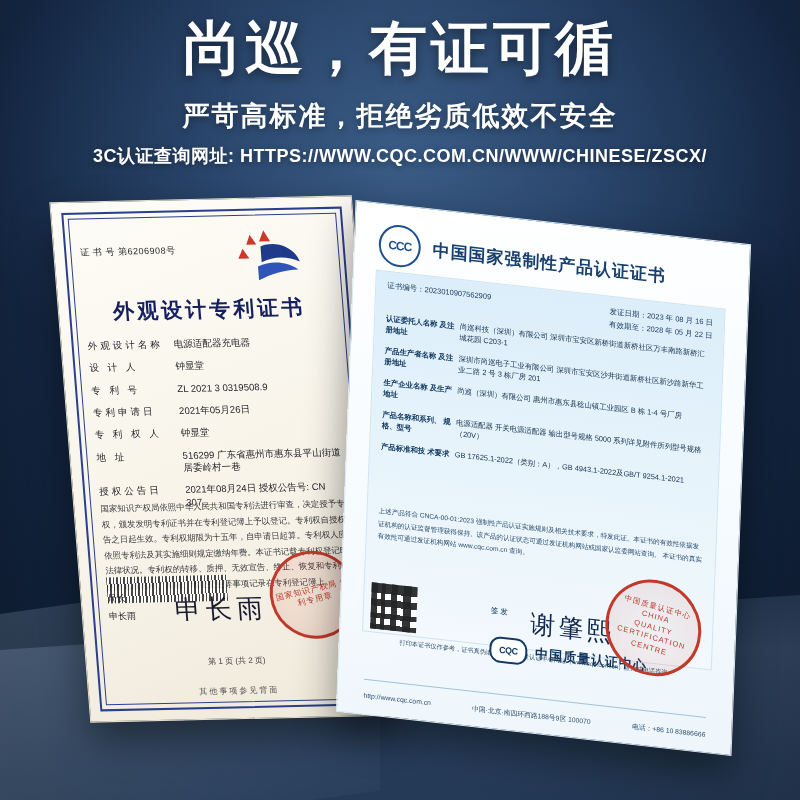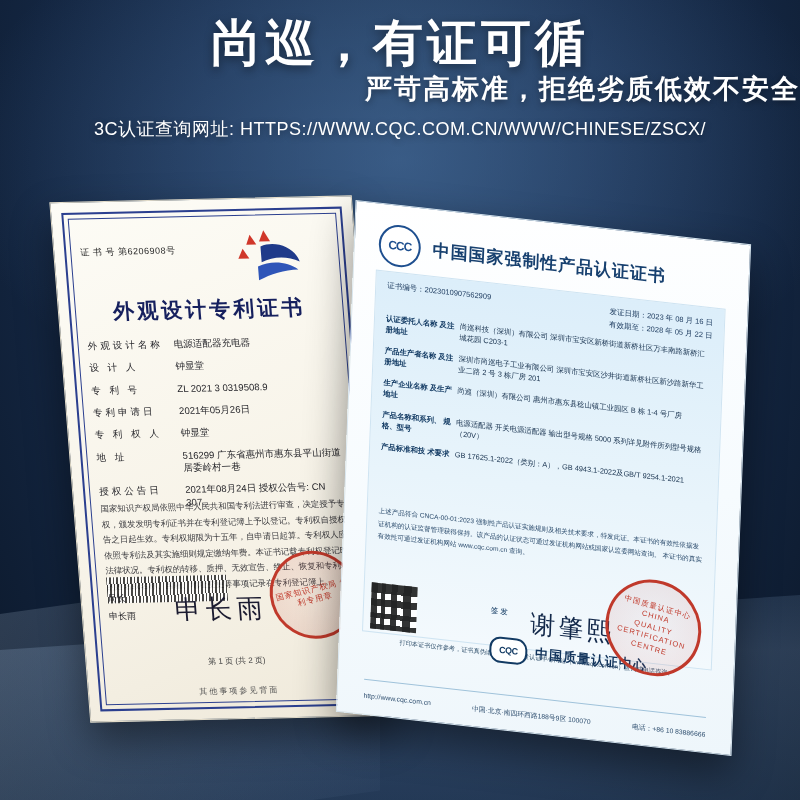--- a/index.html
+++ b/index.html
@@ -30,36 +30,35 @@
     background:radial-gradient(ellipse at center, rgba(70,110,160,0.55) 0%, rgba(30,60,100,0.0) 70%);
     pointer-events:none;
   }
 
   
   .headline{
     position:absolute;top:16px;left:0;right:0;text-align:center;color:#fff;
     z-index:6;
   }
   .h1{
-    font-size:50px;font-weight:bold;letter-spacing:4px;
+    font-size:58px;font-weight:bold;letter-spacing:4px;
     text-shadow:0 3px 10px rgba(0,0,0,0.45);
     line-height:1.1;
   }
   .h2{
-    font-size:27px;font-weight:bold;letter-spacing:2px;
+    margin-top:18px;font-size:27px;font-weight:bold;letter-spacing:2px;
     text-shadow:0 2px 7px rgba(0,0,0,0.4);
-    text-align:right;
   }
   .h3{
     margin-top:22px;font-size:19px;font-weight:bold;letter-spacing:0.5px;
     text-shadow:0 2px 6px rgba(0,0,0,0.4);
   }
   .h3 .num{font-size:21px;}
   .h4{
-    margin-top:10px;font-size:18px;font-weight:normal;letter-spacing:0.5px;
+    margin-top:10px;font-size:18px;font-weight:bold;letter-spacing:0.5px;
     text-shadow:0 2px 6px rgba(0,0,0,0.4);
   }
 
   
   .cert{
     position:absolute;background:#fff;
     box-shadow:0 18px 40px rgba(0,0,0,0.45);
   }
 
   

